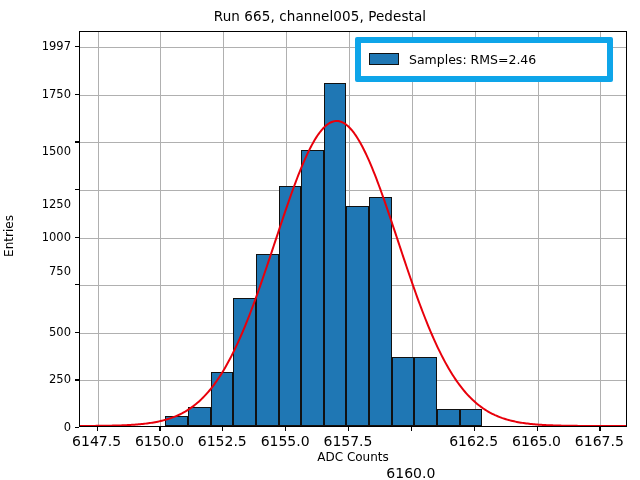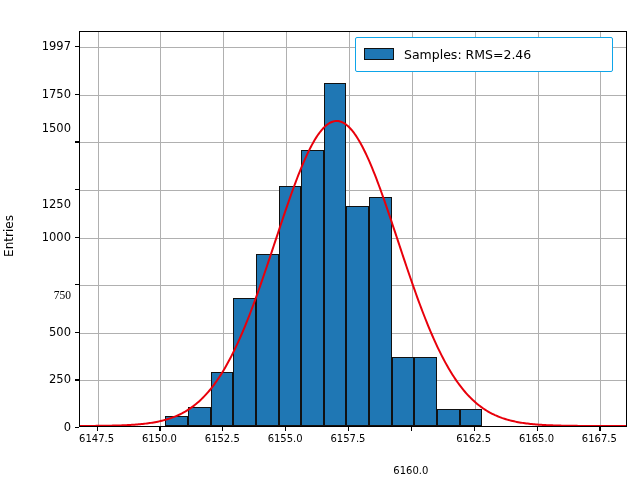--- a/index.html
+++ b/index.html
@@ -77,21 +77,21 @@
   .tick-y {
     position: absolute;
     height: 1.2px;
     width: 4px;
     background: #000000;
     left: 75px;
   }
   .ticklabel-x {
     position: absolute;
     top: 433px;
-    font-size: 10px;
+    font-size: 14px;
     color: #000000;
     transform: translateX(-50%);
     white-space: nowrap;
   }
   .ticklabel-y {
     position: absolute;
     right: 0;
     font-size: 11.5px;
     color: #000000;
     transform: translateY(-50%);
@@ -125,21 +125,21 @@
     transform-origin: center center;
     white-space: nowrap;
   }
 
   
   #legend {
     position: absolute;
     left: 355px;
     top: 37px;
     background: #ffffff;
-    border: 1px solid #0ea5e9;
+    border: 6px solid #0ea5e9;
     border-radius: 2px;
     padding: 5px 8px 6px 8px;
     box-sizing: border-box;
     width: 258px;
   }
   .legend-row {
     display: flex;
     align-items: center;
     height: 22px;
   }
@@ -171,20 +171,21 @@
     font-size: 12.5px;
     color: #000000;
     white-space: nowrap;
   }
 </style>
 </head>
 <body>
 
 <div id="figure">
 
+  <div id="chart-title">Run 665, channel005, Pedestal</div>
 
   <div id="plot-area">
     <div id="gridlines-v">
         <div class="gridline-v" style="left: 17.6px;"></div>
         <div class="gridline-v" style="left: 80.44px;"></div>
         <div class="gridline-v" style="left: 143.28px;"></div>
         <div class="gridline-v" style="left: 206.13px;"></div>
         <div class="gridline-v" style="left: 268.97px;"></div>
         <div class="gridline-v" style="left: 331.82px;"></div>
         <div class="gridline-v" style="left: 394.66px;"></div>
@@ -243,33 +244,34 @@
       <div class="ticklabel-x" style="left: 599.35px;">6167.5</div>
     </div>
   <div id="ytick-labels">
       <div class="tick-y" style="top: 427px;"></div>
       <div class="ticklabel-y" style="top: 427px;">0</div>
       <div class="tick-y" style="top: 379.4px;"></div>
       <div class="ticklabel-y" style="top: 379.4px;">250</div>
       <div class="tick-y" style="top: 331.81px;"></div>
       <div class="ticklabel-y" style="top: 331.81px;">500</div>
       <div class="tick-y" style="top: 284.21px;"></div>
-      <div class="ticklabel-y" style="top: 295px; font-family: Liberation Serif, serif;">750</div>
+      <div class="ticklabel-y" style="top: 271px;">750</div>
       <div class="tick-y" style="top: 236.62px;"></div>
       <div class="ticklabel-y" style="top: 236.62px;">1000</div>
       <div class="tick-y" style="top: 189.02px;"></div>
       <div class="ticklabel-y" style="top: 204px;">1250</div>
       <div class="tick-y" style="top: 141.42px;"></div>
-      <div class="ticklabel-y" style="top: 128px;">1500</div>
+      <div class="ticklabel-y" style="top: 151px;">1500</div>
       <div class="tick-y" style="top: 93.83px;"></div>
       <div class="ticklabel-y" style="top: 93.83px;">1750</div>
       <div class="tick-y" style="top: 46.23px;"></div>
       <div class="ticklabel-y" style="top: 46.23px;">1997</div>
     </div>
 
+  <div id="xlabel">ADC Counts</div>
   <div id="ylabel">Entries</div>
 
   <div id="legend">
     <div class="legend-row">
       <span class="legend-swatch-patch"></span>
       <span class="legend-text">Samples: RMS=2.46</span>
     </div>
   </div>
 
 </div>

